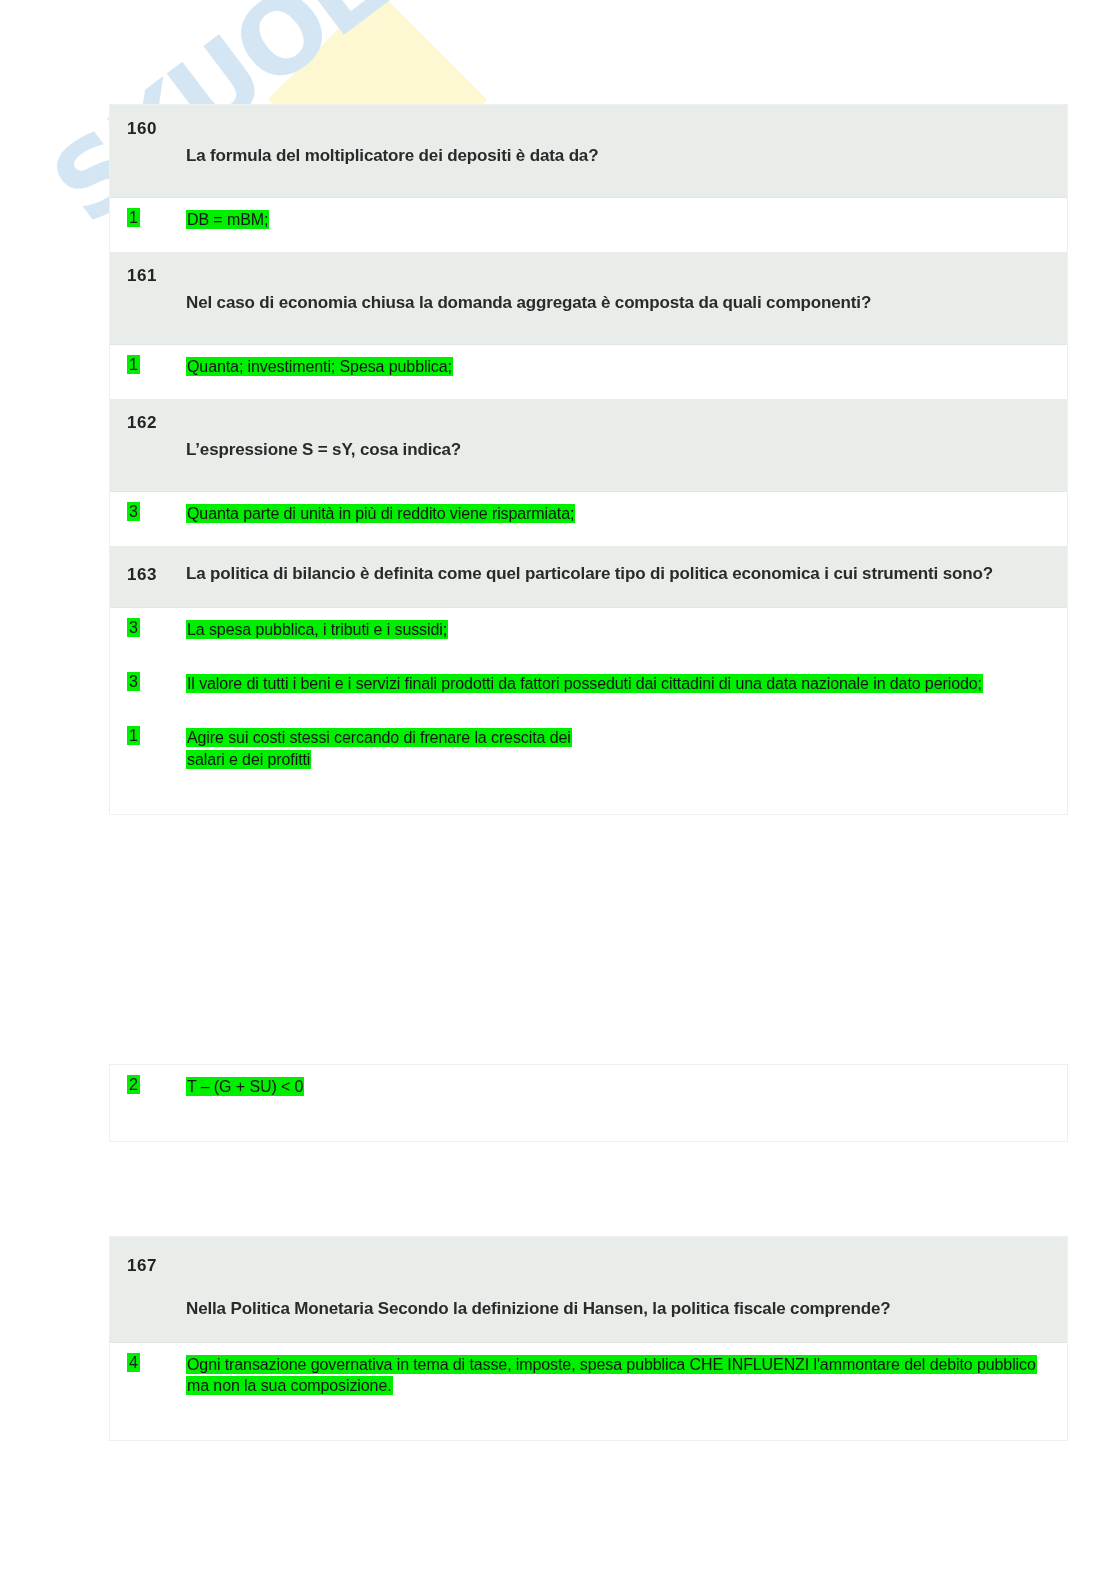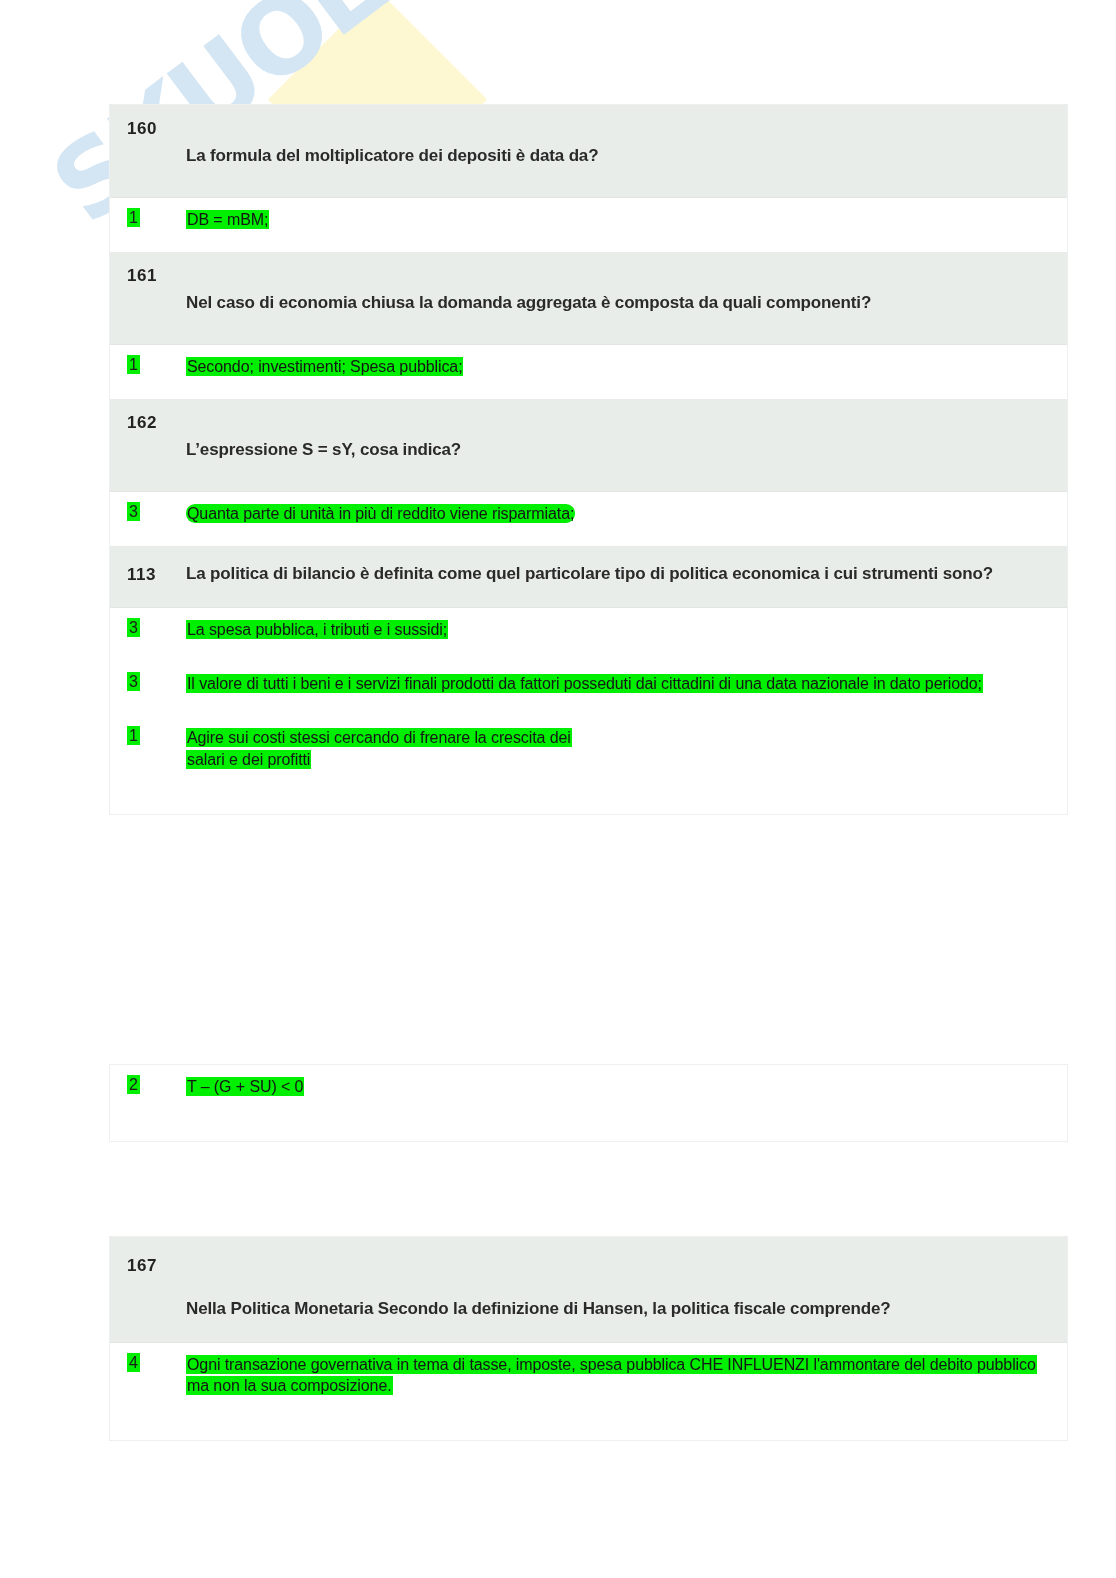--- a/index.html
+++ b/index.html
@@ -171,37 +171,37 @@
       </div>
       <div class="row question q-stacked">
         <div class="num-cell q-num">161</div>
         <div class="text-cell">
           <div class="q-text" style="white-space: pre-line;">Nel caso di economia chiusa la domanda aggregata è composta da quali componenti?</div>
         </div>
       </div>
       <div class="row answer">
         <div class="num-cell a-num"><span class="hl">1</span></div>
         <div class="text-cell a-pad">
-          <div class="a-text"><span class="hl" style="white-space: pre-line;">Secondo; investimenti; Spesa pubblica;</span></div>
+          <div class="a-text"><span class="hl" style="white-space: pre-line;">Quanta; investimenti; Spesa pubblica;</span></div>
         </div>
       </div>
       <div class="row question q-stacked">
         <div class="num-cell q-num">162</div>
         <div class="text-cell">
           <div class="q-text" style="white-space: pre-line;">L’espressione S = sY, cosa indica?</div>
         </div>
       </div>
       <div class="row answer">
         <div class="num-cell a-num"><span class="hl">3</span></div>
         <div class="text-cell a-pad">
-          <div class="a-text"><span class="hl" style="white-space: pre-line; border-radius: 9px;">Quanta parte di unità in più di reddito viene risparmiata;</span></div>
+          <div class="a-text"><span class="hl" style="white-space: pre-line;">Quanta parte di unità in più di reddito viene risparmiata;</span></div>
         </div>
       </div>
       <div class="row question q-inline">
-        <div class="num-cell q-num">113</div>
+        <div class="num-cell q-num">163</div>
         <div class="text-cell">
           <div class="q-text" style="white-space: pre-line;">La politica di bilancio è definita come quel particolare tipo di politica economica i cui strumenti sono?</div>
         </div>
       </div>
       <div class="row answer">
         <div class="num-cell a-num"><span class="hl">3</span></div>
         <div class="text-cell a-pad">
           <div class="a-text"><span class="hl" style="white-space: pre-line;">La spesa pubblica, i tributi e i sussidi;</span></div>
         </div>
       </div>

